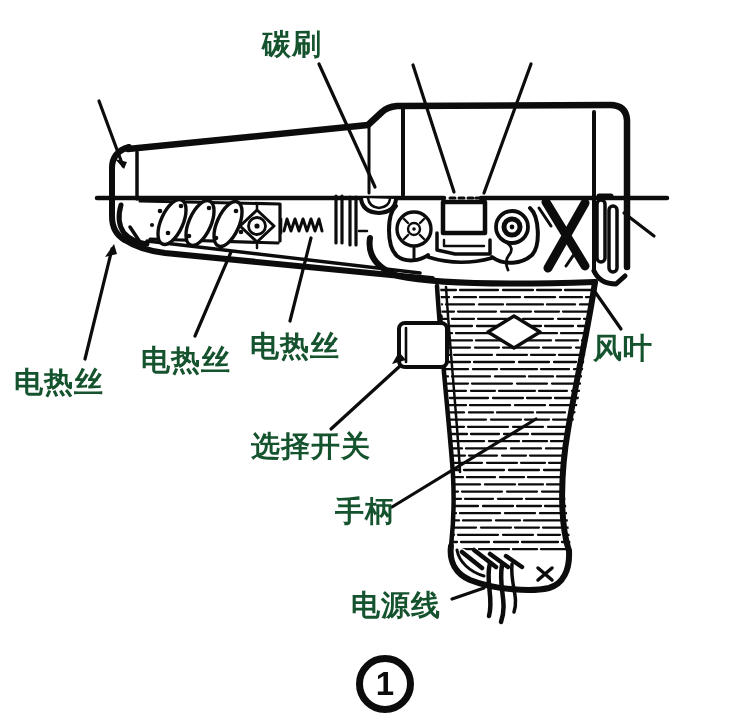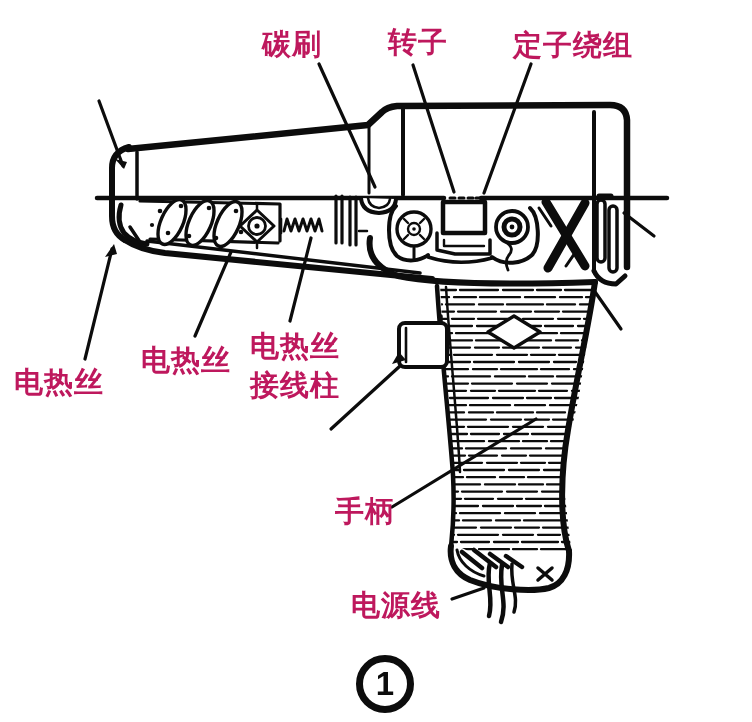--- a/index.html
+++ b/index.html
@@ -3,21 +3,21 @@
 <meta charset="utf-8">
 <style>
   html,body{margin:0;padding:0;background:#ffffff;}
   #stage{
     position:relative;width:752px;height:722px;background:#ffffff;overflow:hidden;
     font-family:"Liberation Sans",sans-serif;
   }
   #drawing{position:absolute;left:0;top:0;}
   .lbl{
     position:absolute;font-weight:700;font-size:29px;letter-spacing:1px;
-    color:#be185d;line-height:39px;white-space:nowrap;
+    color:#14532d;line-height:39px;white-space:nowrap;
     -webkit-font-smoothing:none;
   }
   .lbl span{display:block;}
   #figure-badge{
     position:absolute;left:356px;top:655px;width:44px;height:44px;
     border:7px solid #0c0c0c;border-radius:50%;
     display:flex;align-items:center;justify-content:center;
     font-weight:700;font-size:33px;color:#0c0c0c;
   }
 </style>
@@ -199,32 +199,31 @@
       <path d="M195,336 L231,252"></path>
       <path d="M290,321 L311,238"></path>
       <path d="M331,429 L400,366"></path>
       <path d="M406,360 l-14,4 l7,-12 z" fill="#0c0c0c" stroke="none"></path>
       <path d="M392,507 L536,419"></path>
       <path d="M452,599 L484,588"></path>
     </g>
   </svg>
 
   <div class="lbl" style="left:262px;top:25px">碳刷</div>
-  <div class="lbl" style="left:388px;top:23px">转子</div>
-  <div class="lbl" style="left:513px;top:26px">定子绕组</div>
+  <div class="lbl" style="left:593px;top:329px">风叶</div>
   <div class="lbl" style="left:141px;top:341px">电热丝</div>
 
   <div class="lbl" style="left:14px;top:363px">
     <span>电热丝</span>
   </div>
 
   <div class="lbl" style="left:250px;top:327px">
     <span>电热丝</span>
-    <span>接线柱</span>
   </div>
 
+  <div class="lbl" style="left:251px;top:427px">选择开关</div>
   <div class="lbl" style="left:335px;top:492px">手柄</div>
   <div class="lbl" style="left:351px;top:586px">电源线</div>
 
   <div id="figure-badge">
     <span>1</span>
   </div>
 </div>
 
 </body></html>

